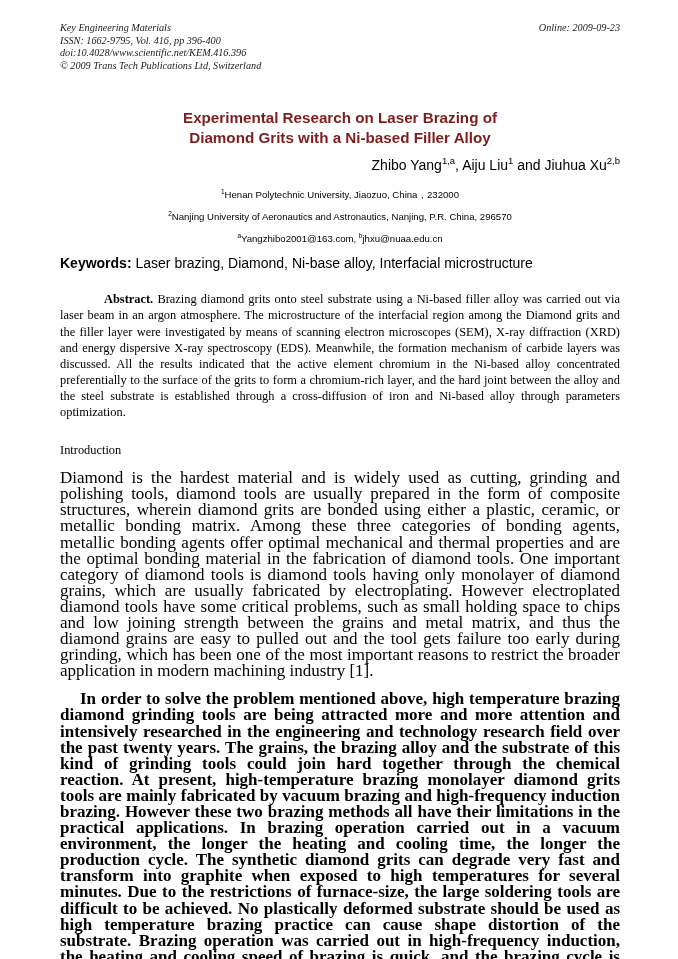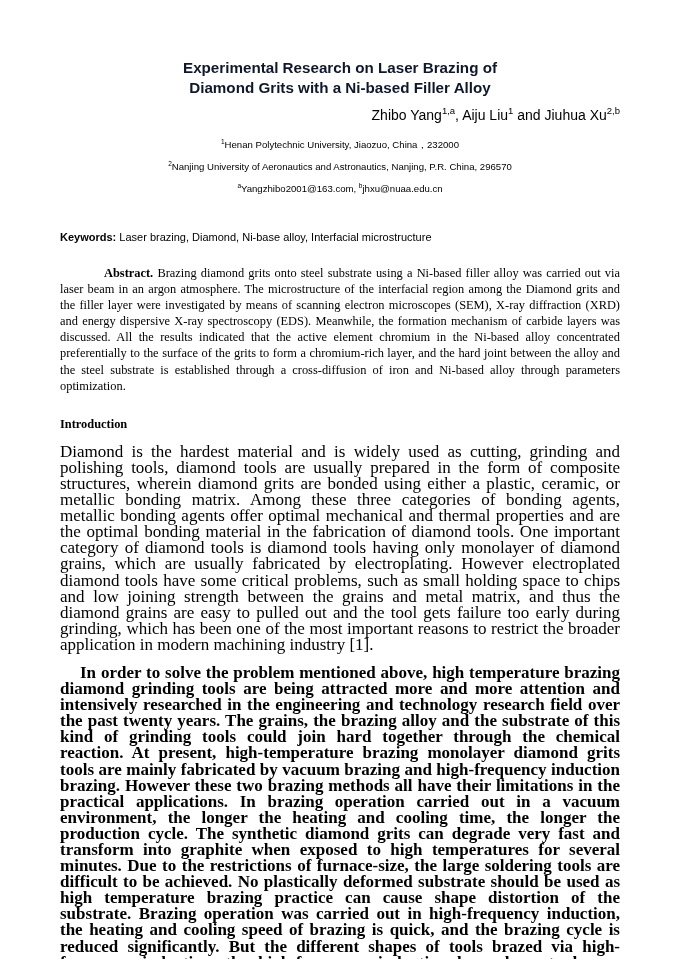--- a/index.html
+++ b/index.html
@@ -41,21 +41,21 @@
   }
 
   
   .title {
     margin-top: 36px;
     text-align: center;
     font-family: "Liberation Sans", "DejaVu Sans", sans-serif;
     font-weight: bold;
     font-size: 15.2px;
     line-height: 20px;
-    color: #0f172a;
+    color: #7f1d1d;
   }
   .authors {
     margin-top: 8px;
     text-align: right;
     font-family: "Liberation Sans", "DejaVu Sans", sans-serif;
     font-size: 14px;
     line-height: 19px;
     color: #000;
   }
   .affil {
@@ -64,63 +64,70 @@
     font-family: "Liberation Sans", "DejaVu Sans", sans-serif;
     font-size: 9.6px;
     line-height: 22px;
     color: #000;
   }
   .affil div { white-space: nowrap; }
   sup { font-size: 0.68em; vertical-align: super; line-height: 0; }
 
   
   .keywords {
-    margin-top: 30px;
+    margin-top: 6px;
     font-family: "Liberation Sans", "DejaVu Sans", sans-serif;
-    font-size: 11px;
+    font-size: 14px;
     line-height: 14px;
     color: #000;
   }
   .keywords b { font-weight: bold; }
 
   
   .abstract {
     margin-top: 21px;
     font-family: "Liberation Serif", "DejaVu Serif", serif;
     font-size: 12.4px;
     line-height: 16.1px;
     text-align: justify;
     color: #000;
   }
   .abstract b { font-weight: bold; margin-left: 44px; }
 
   .section-head {
     margin-top: 22px;
     font-family: "Liberation Serif", "DejaVu Serif", serif;
-    font-weight: bold;
+    font-weight: normal;
     font-size: 12.4px;
     line-height: 16px;
     color: #000;
   }
   .para {
     margin-top: 12px;
     font-family: "Liberation Serif", "DejaVu Serif", serif;
     font-size: 17px;
     line-height: 16.1px;
     text-align: justify;
     color: #000;
   }
   .para.indent { margin-top: 12px; text-indent: 20px; font-weight: bold; }
 </style>
 </head>
 <body>
 
 <div class="page">
   <div class="content">
 
+    <div class="jhead">
+      <div class="line">Key Engineering Materials</div>
+      <div class="line">ISSN: 1662-9795, Vol. 416, pp 396-400</div>
+      <div class="line">doi:10.4028/www.scientific.net/KEM.416.396</div>
+      <div class="line">© 2009 Trans Tech Publications Ltd, Switzerland</div>
+      <div class="online">Online: 2009-09-23</div>
+    </div>
 
     <div class="title">
       <div>Experimental Research on Laser Brazing of</div>
       <div>Diamond Grits with a Ni-based Filler Alloy</div>
     </div>
 
     <div class="authors">
       <span>Zhibo Yang</span><sup>1,a</sup><span>, </span><span>Aiju Liu</span><sup>1</sup><span> and </span><span>Jiuhua Xu</span><sup>2,b</sup>
     </div>
 

